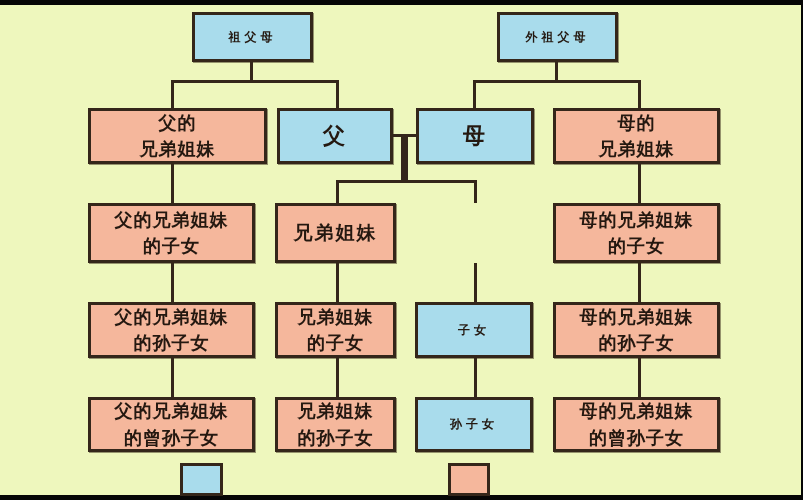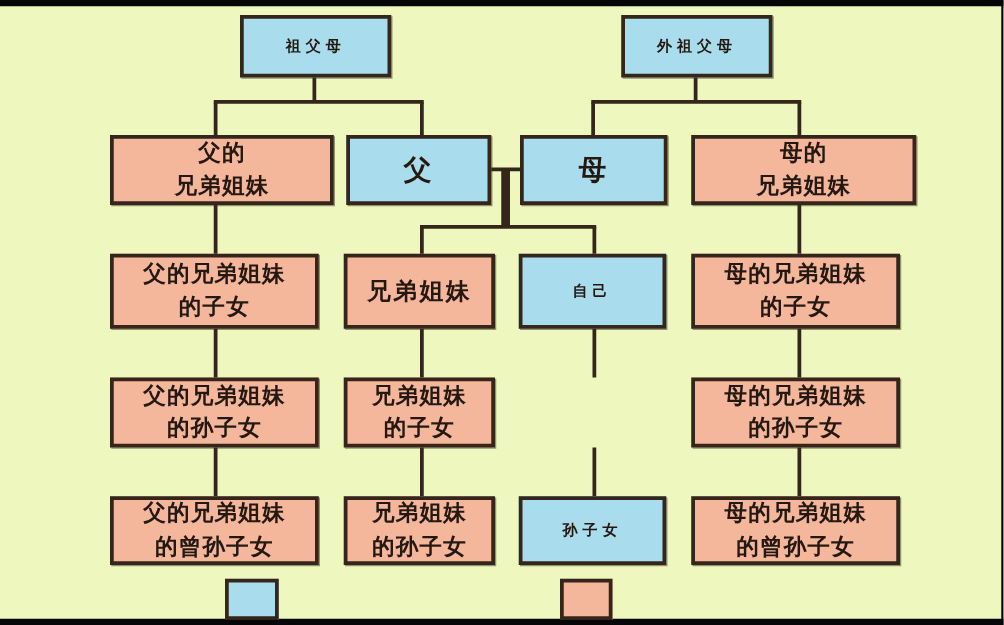--- a/index.html
+++ b/index.html
@@ -57,34 +57,34 @@
   <div class="edge-bar" style="left:0;top:495px;width:803px;height:5px;"></div>
   <div class="edge-bar" style="left:801px;top:0;width:2px;height:500px;"></div>
 
   <div class="node direct fs-lg" style="left:192px;top:12px;width:121px;height:50px;">祖父母</div>
   <div class="node direct fs-lg" style="left:497px;top:12px;width:121px;height:50px;font-family:Liberation Serif, serif;">外祖父母</div>
 
   <div class="node collateral fs-sm" style="left:88px;top:108px;width:179px;height:56px;">父的
 兄弟姐妹</div>
   <div class="node direct fs-xl" style="left:277px;top:108px;width:116px;height:56px;">父</div>
   <div class="node direct fs-xl" style="left:416px;top:108px;width:118px;height:56px;">母</div>
-  <div class="node collateral fs-sm" style="left:553px;top:108px;width:180px;height:56px;">母的
+  <div class="node collateral fs-sm" style="left:553px;top:108px;width:167px;height:56px;">母的
 兄弟姐妹</div>
 
   <div class="node collateral fs-sm" style="left:88px;top:203px;width:167px;height:60px;">父的兄弟姐妹
 的子女</div>
   <div class="node collateral fs-md" style="left:275px;top:203px;width:121px;height:60px;">兄弟姐妹</div>
-  <div class="node direct fs-lg" style="left:415px;top:203px;width:118px;height:60px;">自己</div>
   <div class="node collateral fs-sm" style="left:553px;top:203px;width:167px;height:60px;">母的兄弟姐妹
 的子女</div>
 
   <div class="node collateral fs-sm" style="left:88px;top:302px;width:167px;height:56px;">父的兄弟姐妹
 的孙子女</div>
   <div class="node collateral fs-sm" style="left:275px;top:302px;width:121px;height:56px;">兄弟姐妹
 的子女</div>
+  <div class="node direct fs-lg" style="left:415px;top:302px;width:118px;height:56px;">子女</div>
   <div class="node collateral fs-sm" style="left:553px;top:302px;width:167px;height:56px;">母的兄弟姐妹
 的孙子女</div>
 
   <div class="node collateral fs-sm" style="left:88px;top:397px;width:167px;height:55px;">父的兄弟姐妹
 的曾孙子女</div>
   <div class="node collateral fs-sm" style="left:275px;top:397px;width:121px;height:55px;">兄弟姐妹
 的孙子女</div>
   <div class="node direct fs-lg" style="left:415px;top:397px;width:118px;height:55px;">孙子女</div>
   <div class="node collateral fs-sm" style="left:553px;top:397px;width:167px;height:55px;">母的兄弟姐妹
 的曾孙子女</div>

